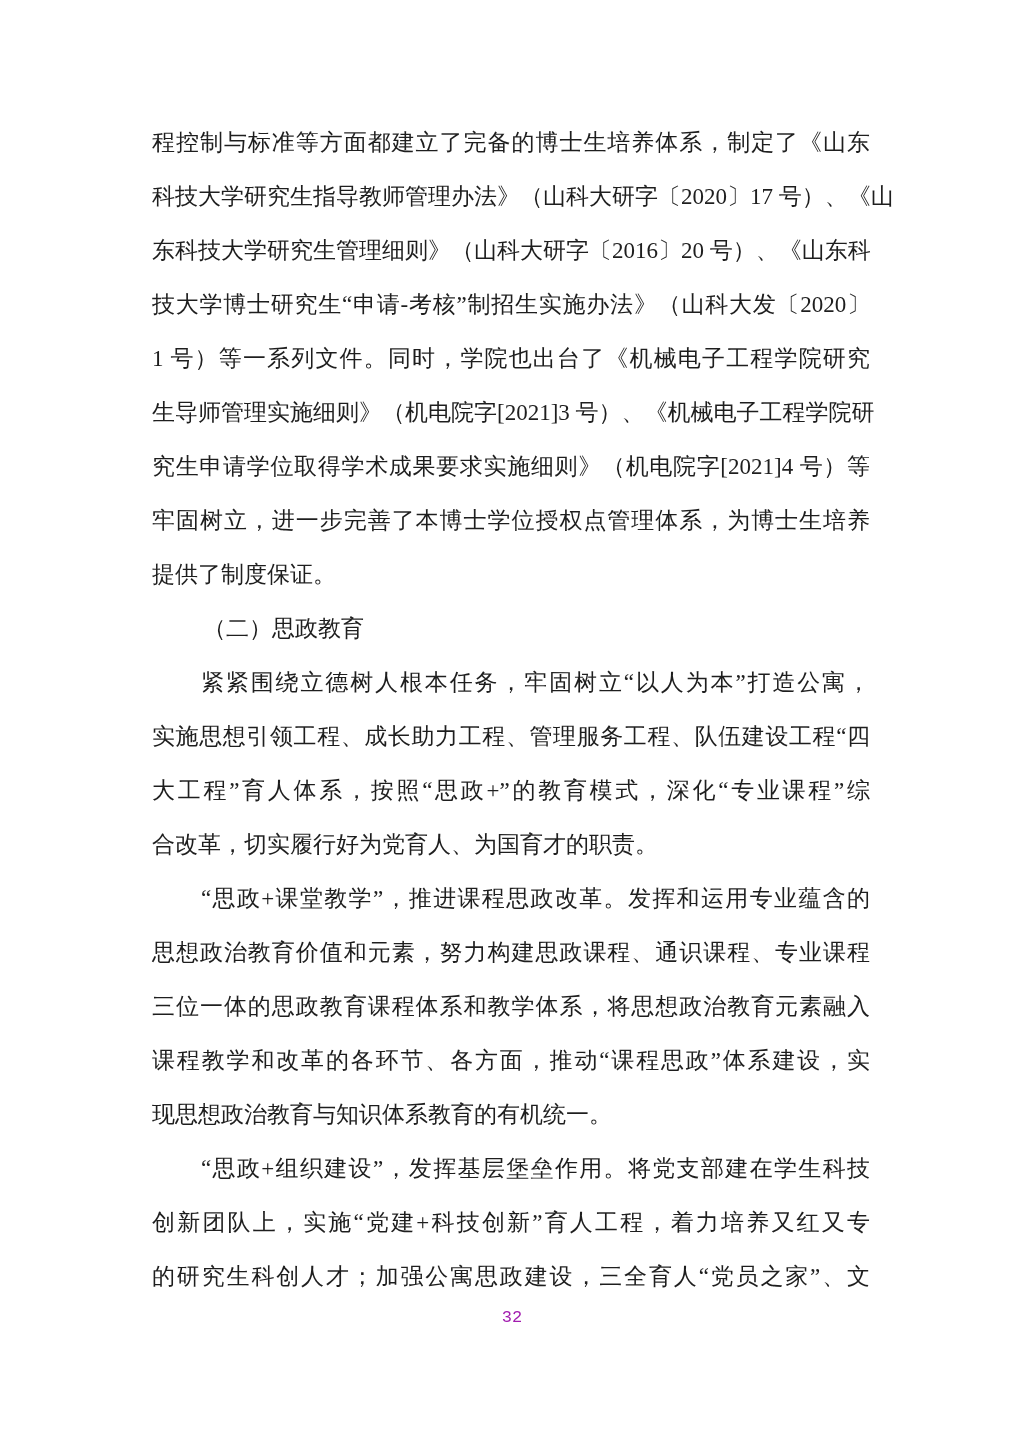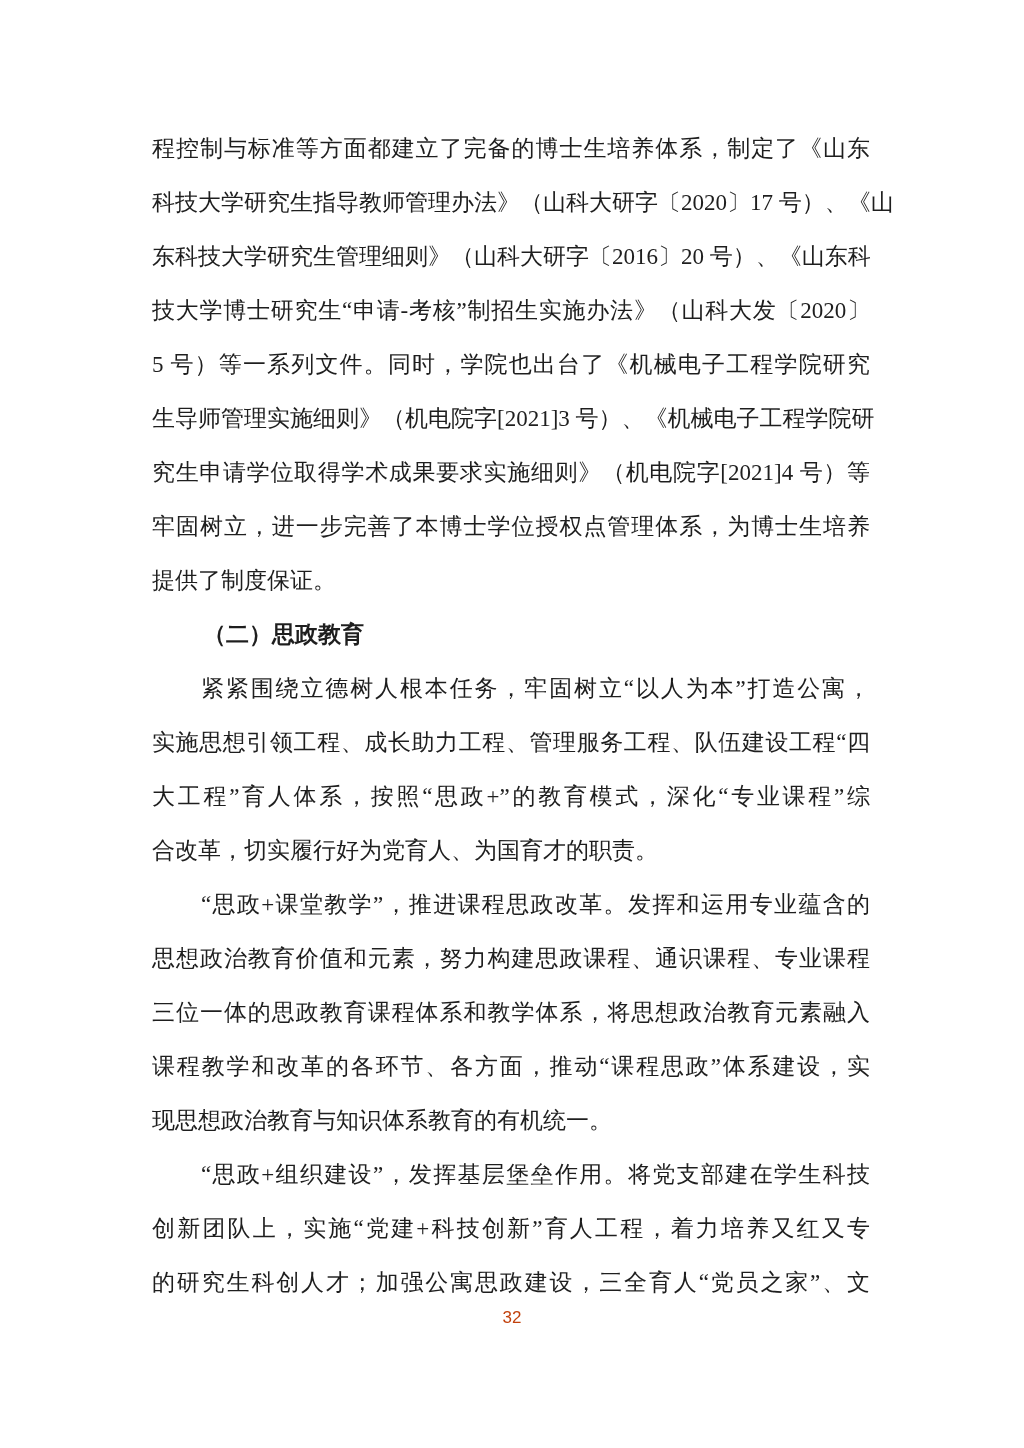--- a/index.html
+++ b/index.html
@@ -12,71 +12,71 @@
     width: 1024px;
     height: 1448px;
     background: #ffffff;
     overflow: hidden;
     font-family: "Liberation Serif", "DejaVu Serif", serif;
     color: #1e1e1e;
   }
   .text-area {
     position: absolute;
     left: 152px;
-    top: 122px;
+    top: 116px;
     width: 718px;
     font-size: 23px;
     line-height: 54px;
   }
   .line {
     text-align: justify;
     text-align-last: justify;
     text-justify: inter-character;
     white-space: nowrap;
   }
   .line.end {
     text-align: left;
     text-align-last: left;
   }
   .line.indent {
     text-indent: 49px;
   }
   .heading {
-    font-weight: bold;
+    font-weight: normal;
     text-align: right;
     text-align-last: left;
     text-indent: 51px;
   }
   .lead-bold {
     font-weight: normal;
   }
   .footer {
     position: absolute;
     top: 1306px;
     left: 0;
     width: 1024px;
     text-align: center;
-    font-family: Liberation Sans, sans-serif;
+    font-family: Liberation Mono, monospace;
     font-size: 17px;
     line-height: 24px;
-    color: #c2410c;
+    color: #a21caf;
   }
 </style>
 </head>
 <body>
 
 <div class="page">
   <div class="text-area">
 
     <div>
       <div class="line">程控制与标准等方面都建立了完备的博士生培养体系，制定了《山东</div>
       <div class="line">科技大学研究生指导教师管理办法》（山科大研字〔2020〕17 号）、《山</div>
       <div class="line">东科技大学研究生管理细则》（山科大研字〔2016〕20 号）、《山东科</div>
       <div class="line">技大学博士研究生“申请-考核”制招生实施办法》（山科大发〔2020〕</div>
-      <div class="line">5 号）等一系列文件。同时，学院也出台了《机械电子工程学院研究</div>
+      <div class="line">1 号）等一系列文件。同时，学院也出台了《机械电子工程学院研究</div>
       <div class="line">生导师管理实施细则》（机电院字[2021]3 号）、《机械电子工程学院研</div>
       <div class="line">究生申请学位取得学术成果要求实施细则》（机电院字[2021]4 号）等</div>
       <div class="line">牢固树立，进一步完善了本博士学位授权点管理体系，为博士生培养</div>
       <div class="line end">提供了制度保证。</div>
     </div>
 
     <div class="heading">（二）思政教育</div>
 
     <div>
       <div class="line indent">紧紧围绕立德树人根本任务，牢固树立“以人为本”打造公寓，</div>

